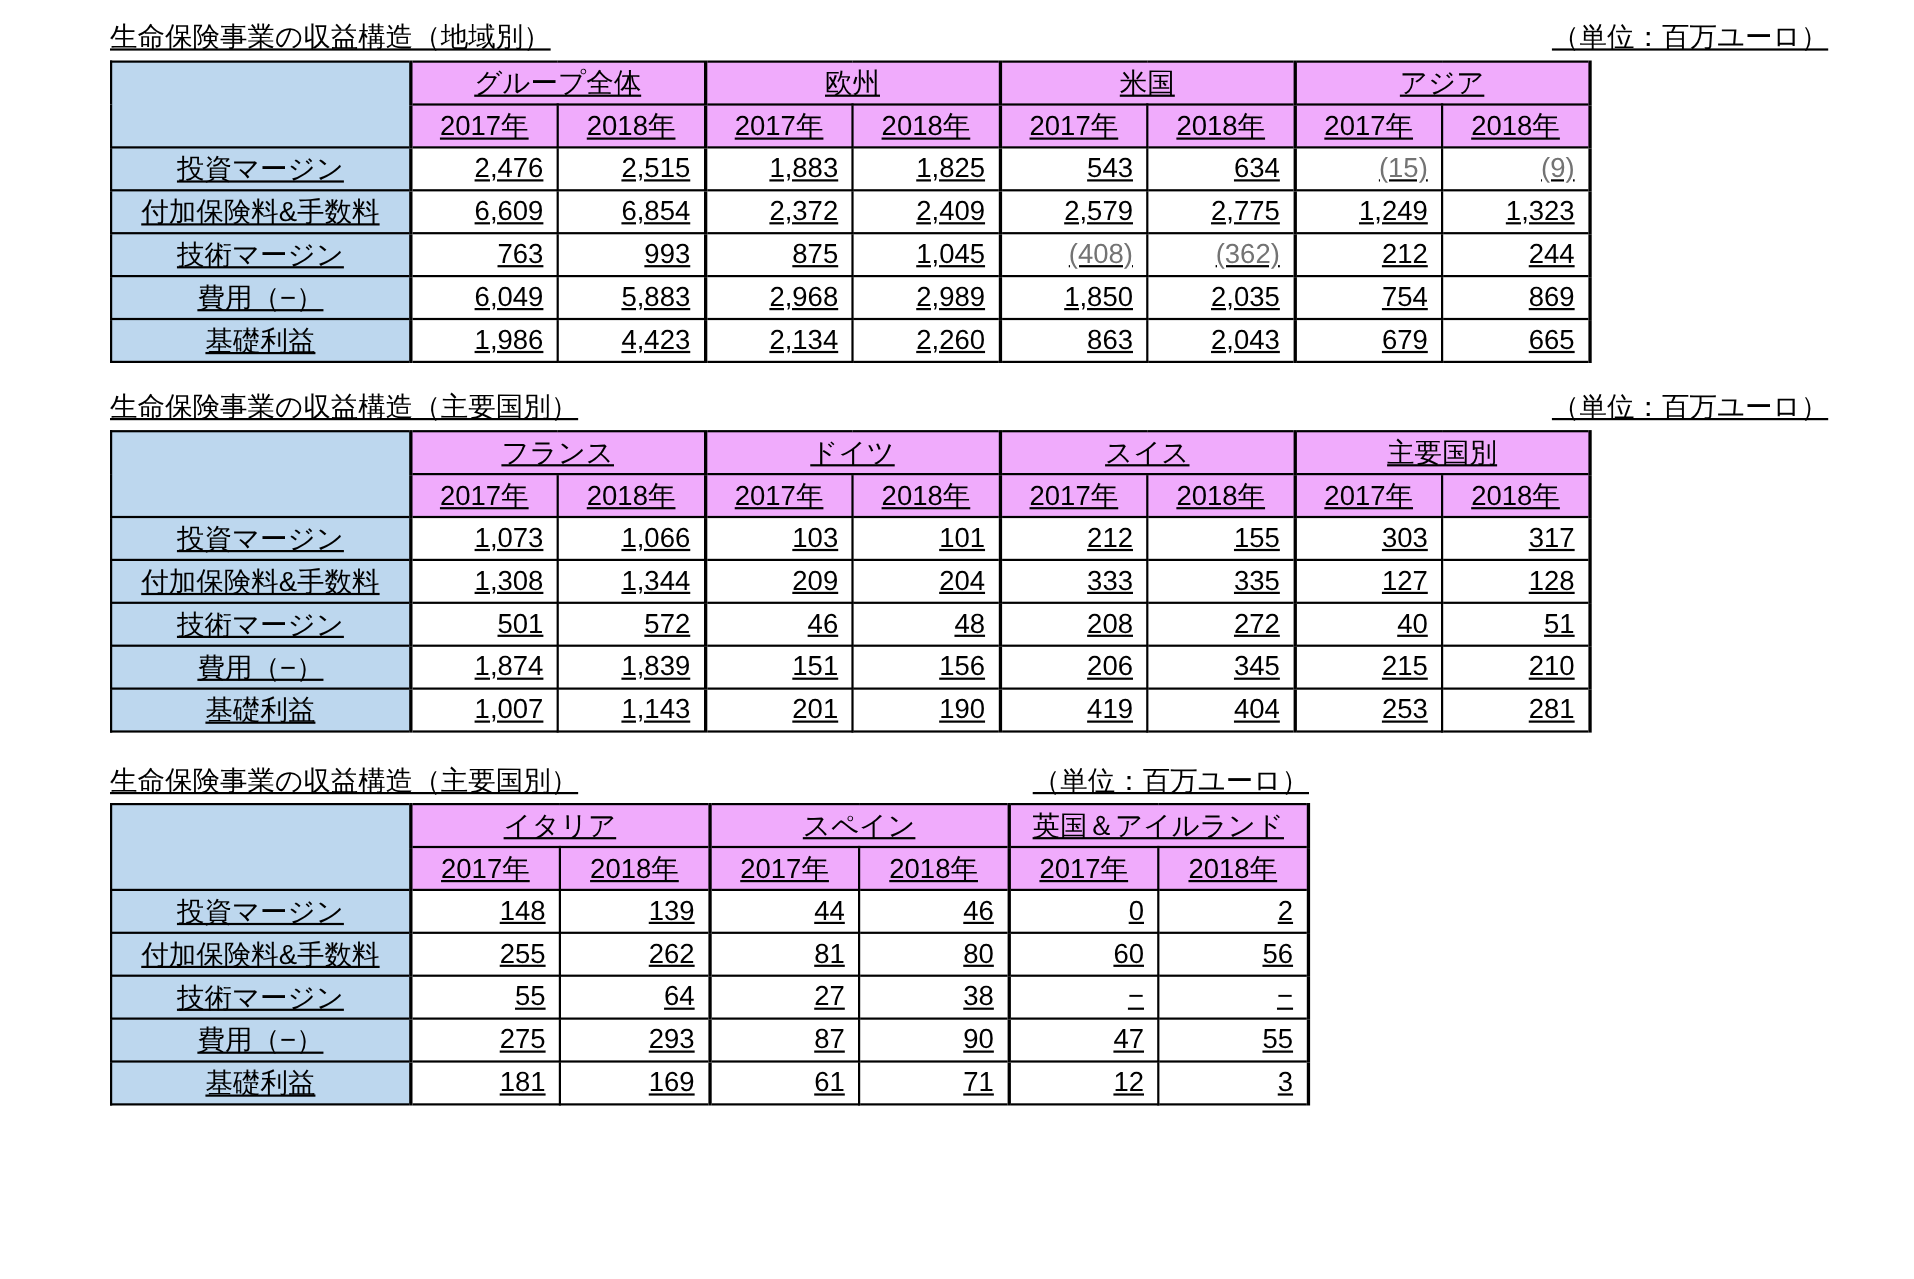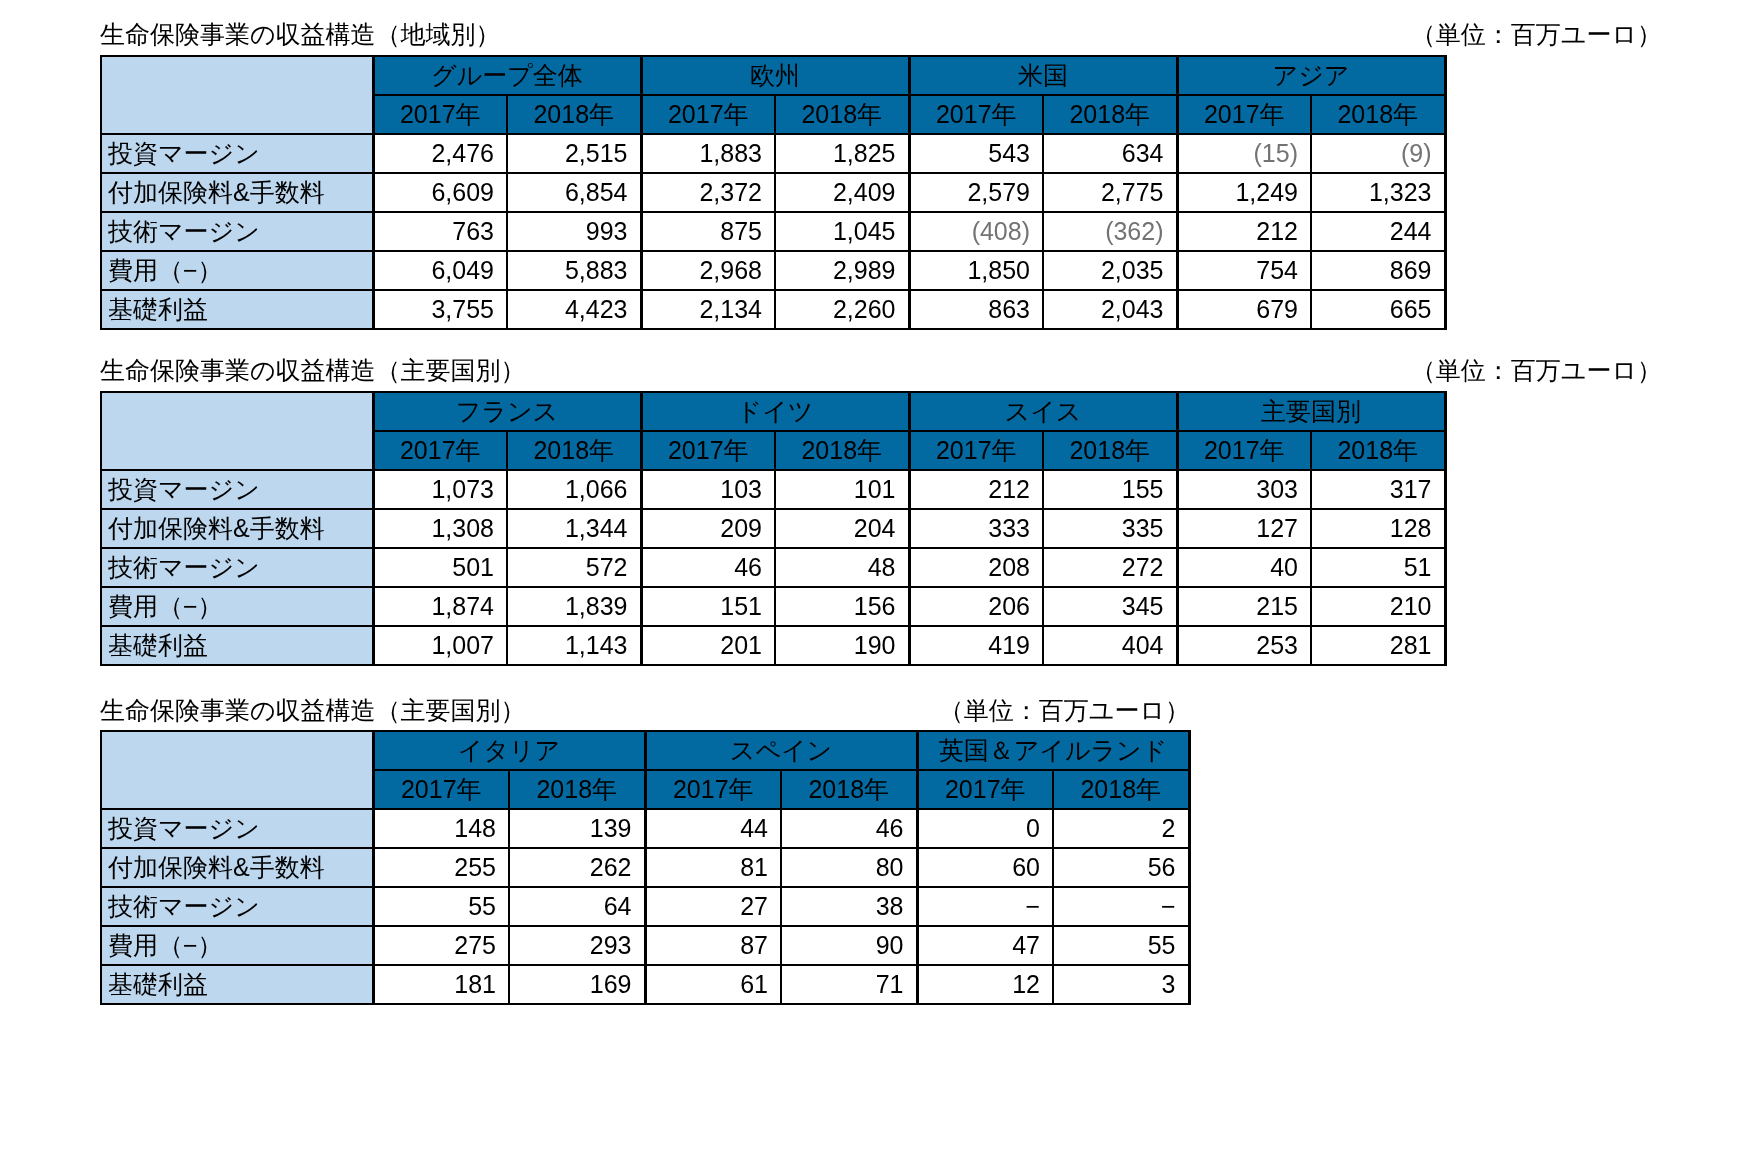--- a/index.html
+++ b/index.html
@@ -13,20 +13,21 @@
     font-family: "Liberation Sans", sans-serif;
     color: #000000;
     overflow: hidden;
   }
   .page {
     position: relative;
     width: 1532px;
     height: 1163px;
     box-sizing: border-box;
     padding: 14px 0 0 0;
+    text-decoration: underline;
   }
   .block {
     margin-left: 100px;
   }
   .block.b1 { margin-top: 6px; }
   .block.b2 { margin-top: 26px; }
   .block.b3 { margin-top: 30px; }
 
   .caption-row {
     display: flex;
@@ -53,25 +54,26 @@
     font-size: 25px;
   }
   table td, table th {
     border: 2px solid #000000;
     padding: 0;
     font-weight: normal;
     height: 39px;
     box-sizing: border-box;
   }
   .hdr {
-    background: #0369a1;
+    background: #f0abfc;
     text-align: center;
   }
   .rowlbl {
     background: #bdd7ee;
+    text-align: center;
     padding: 0 6px;
   }
   .num {
     text-align: right;
     padding-right: 12px;
     background: #ffffff;
   }
   .neg { color: #737373; }
   .corner { background: #bdd7ee; border: 2px solid #000000; }
 
@@ -164,21 +166,21 @@
           <td class="num grp-end">5,883</td>
           <td class="num grp-start">2,968</td>
           <td class="num grp-end">2,989</td>
           <td class="num grp-start">1,850</td>
           <td class="num grp-end">2,035</td>
           <td class="num grp-start">754</td>
           <td class="num grp-end">869</td>
         </tr>
         <tr>
           <td class="rowlbl">基礎利益</td>
-          <td class="num grp-start">3,755</td>
+          <td class="num grp-start">1,986</td>
           <td class="num grp-end">4,423</td>
           <td class="num grp-start">2,134</td>
           <td class="num grp-end">2,260</td>
           <td class="num grp-start">863</td>
           <td class="num grp-end">2,043</td>
           <td class="num grp-start">679</td>
           <td class="num grp-end">665</td>
         </tr>
       </tbody>
     </table>

